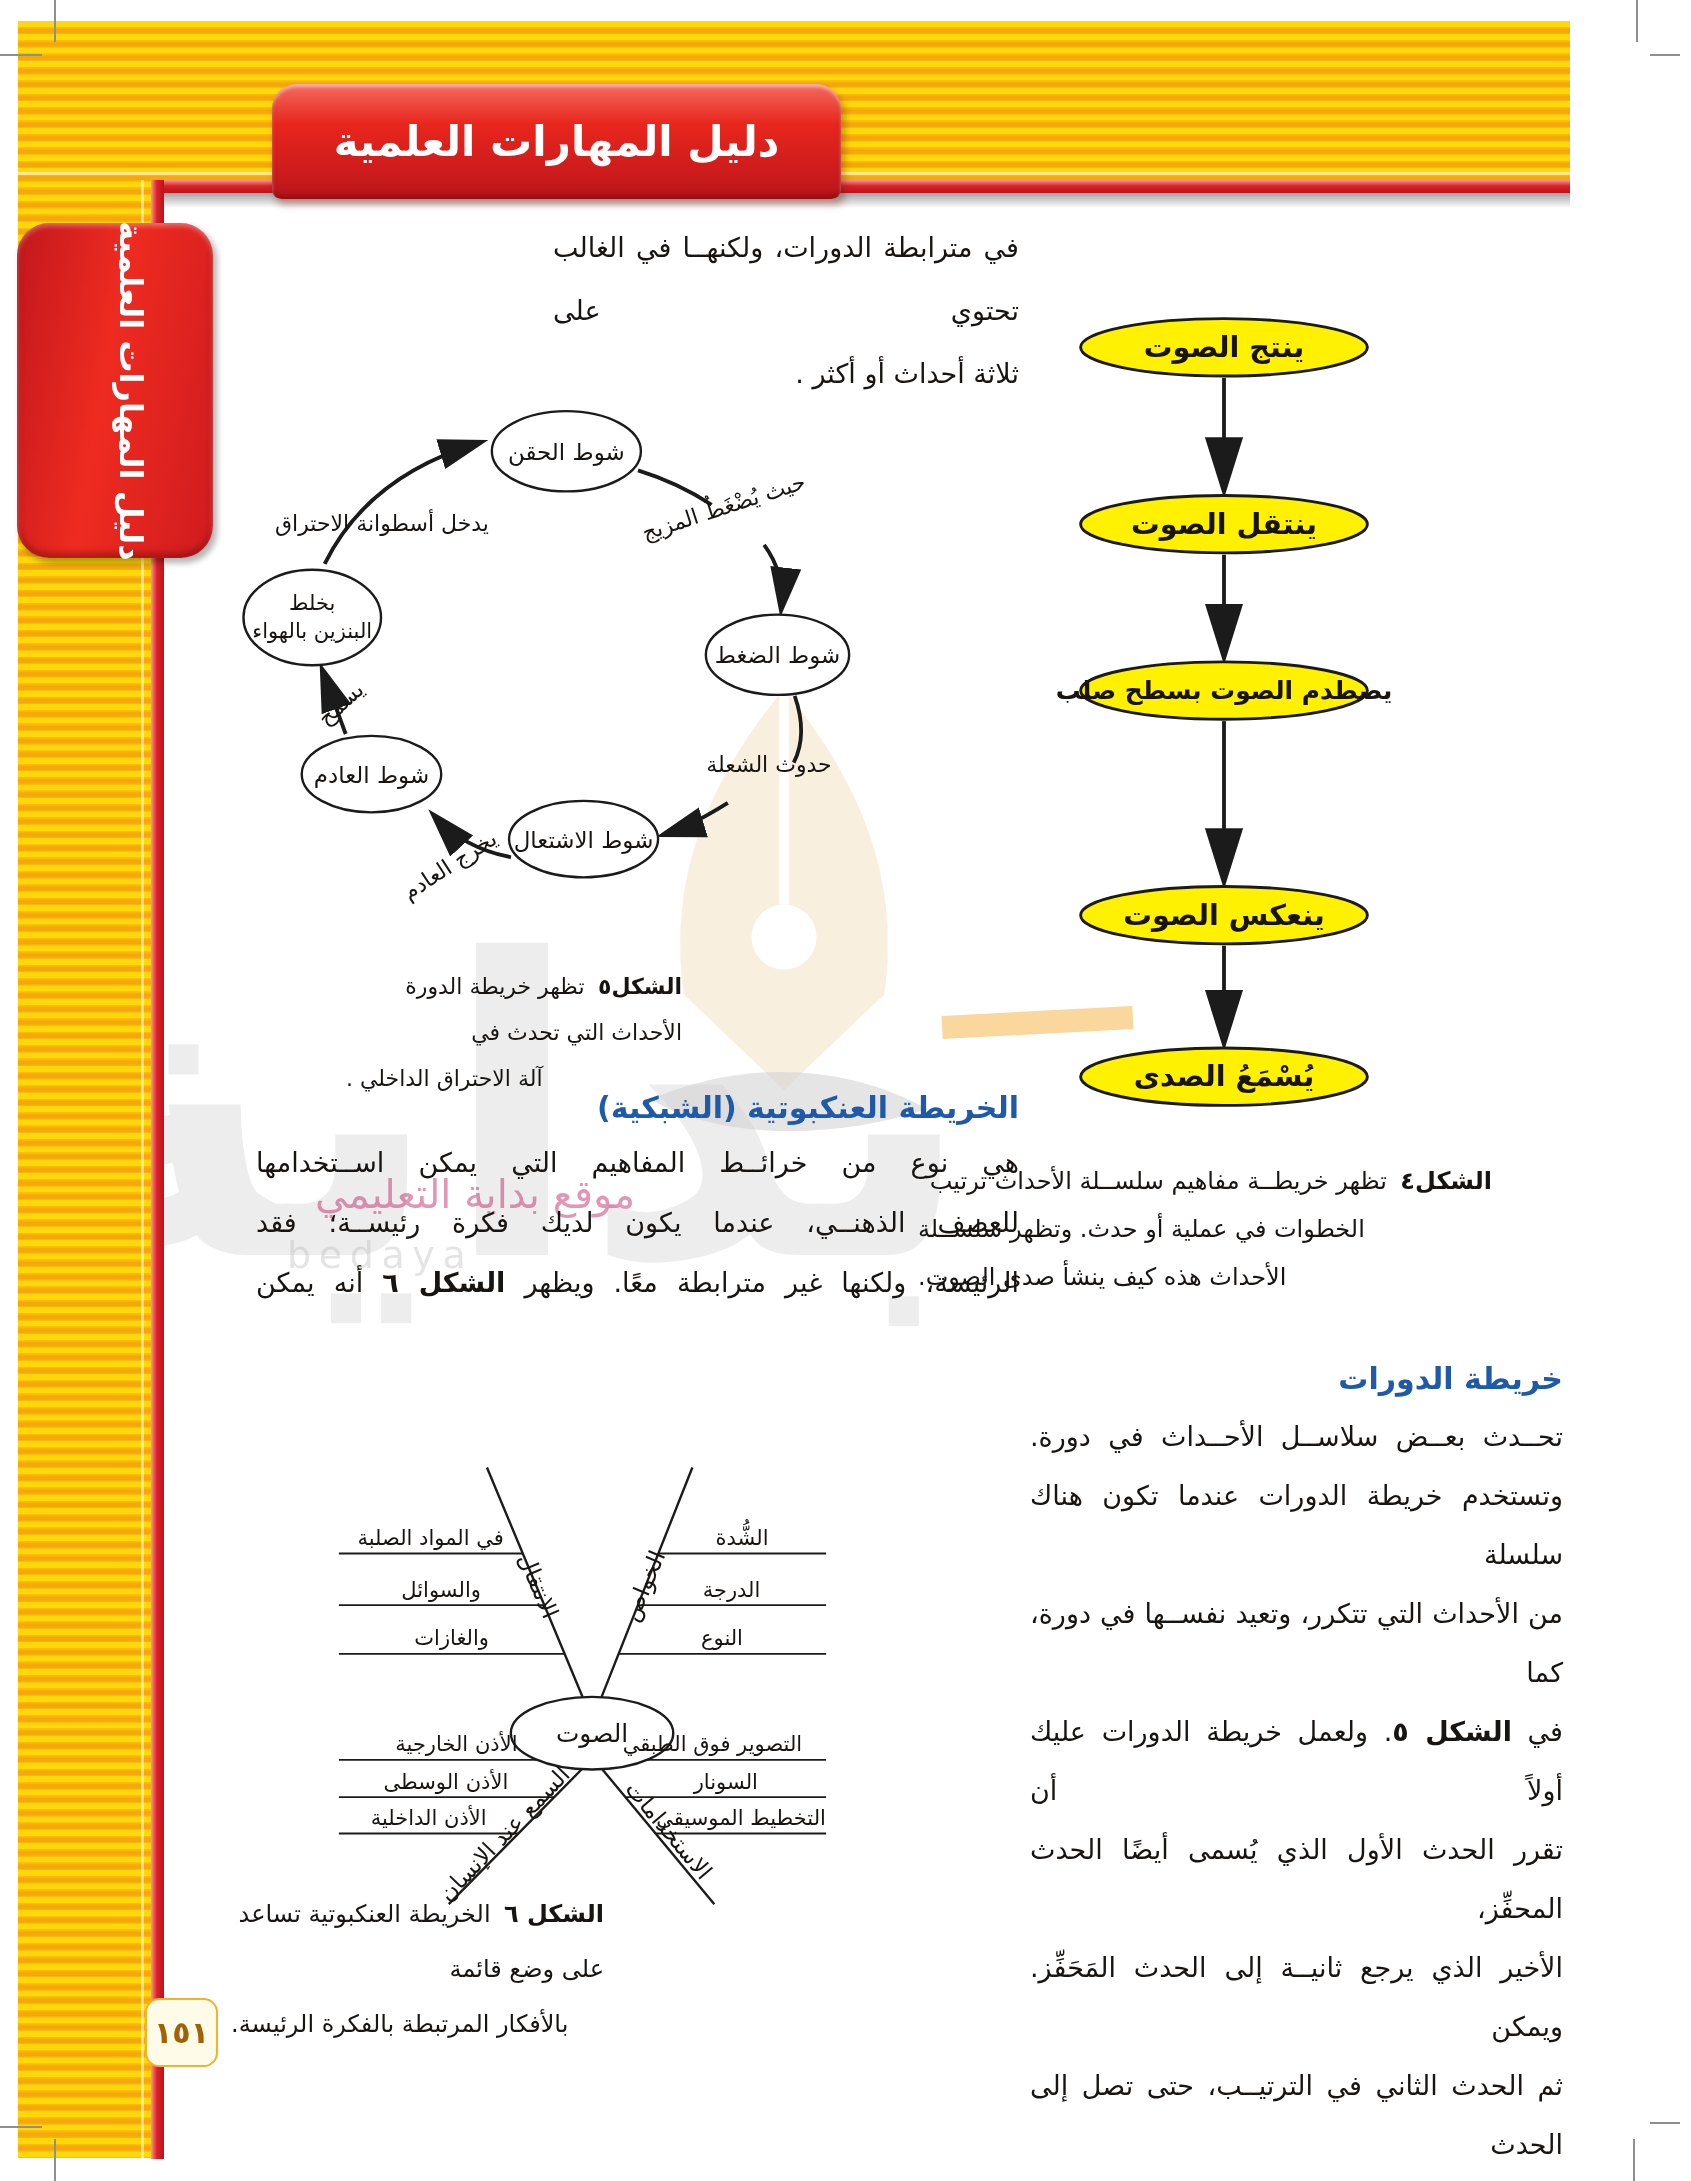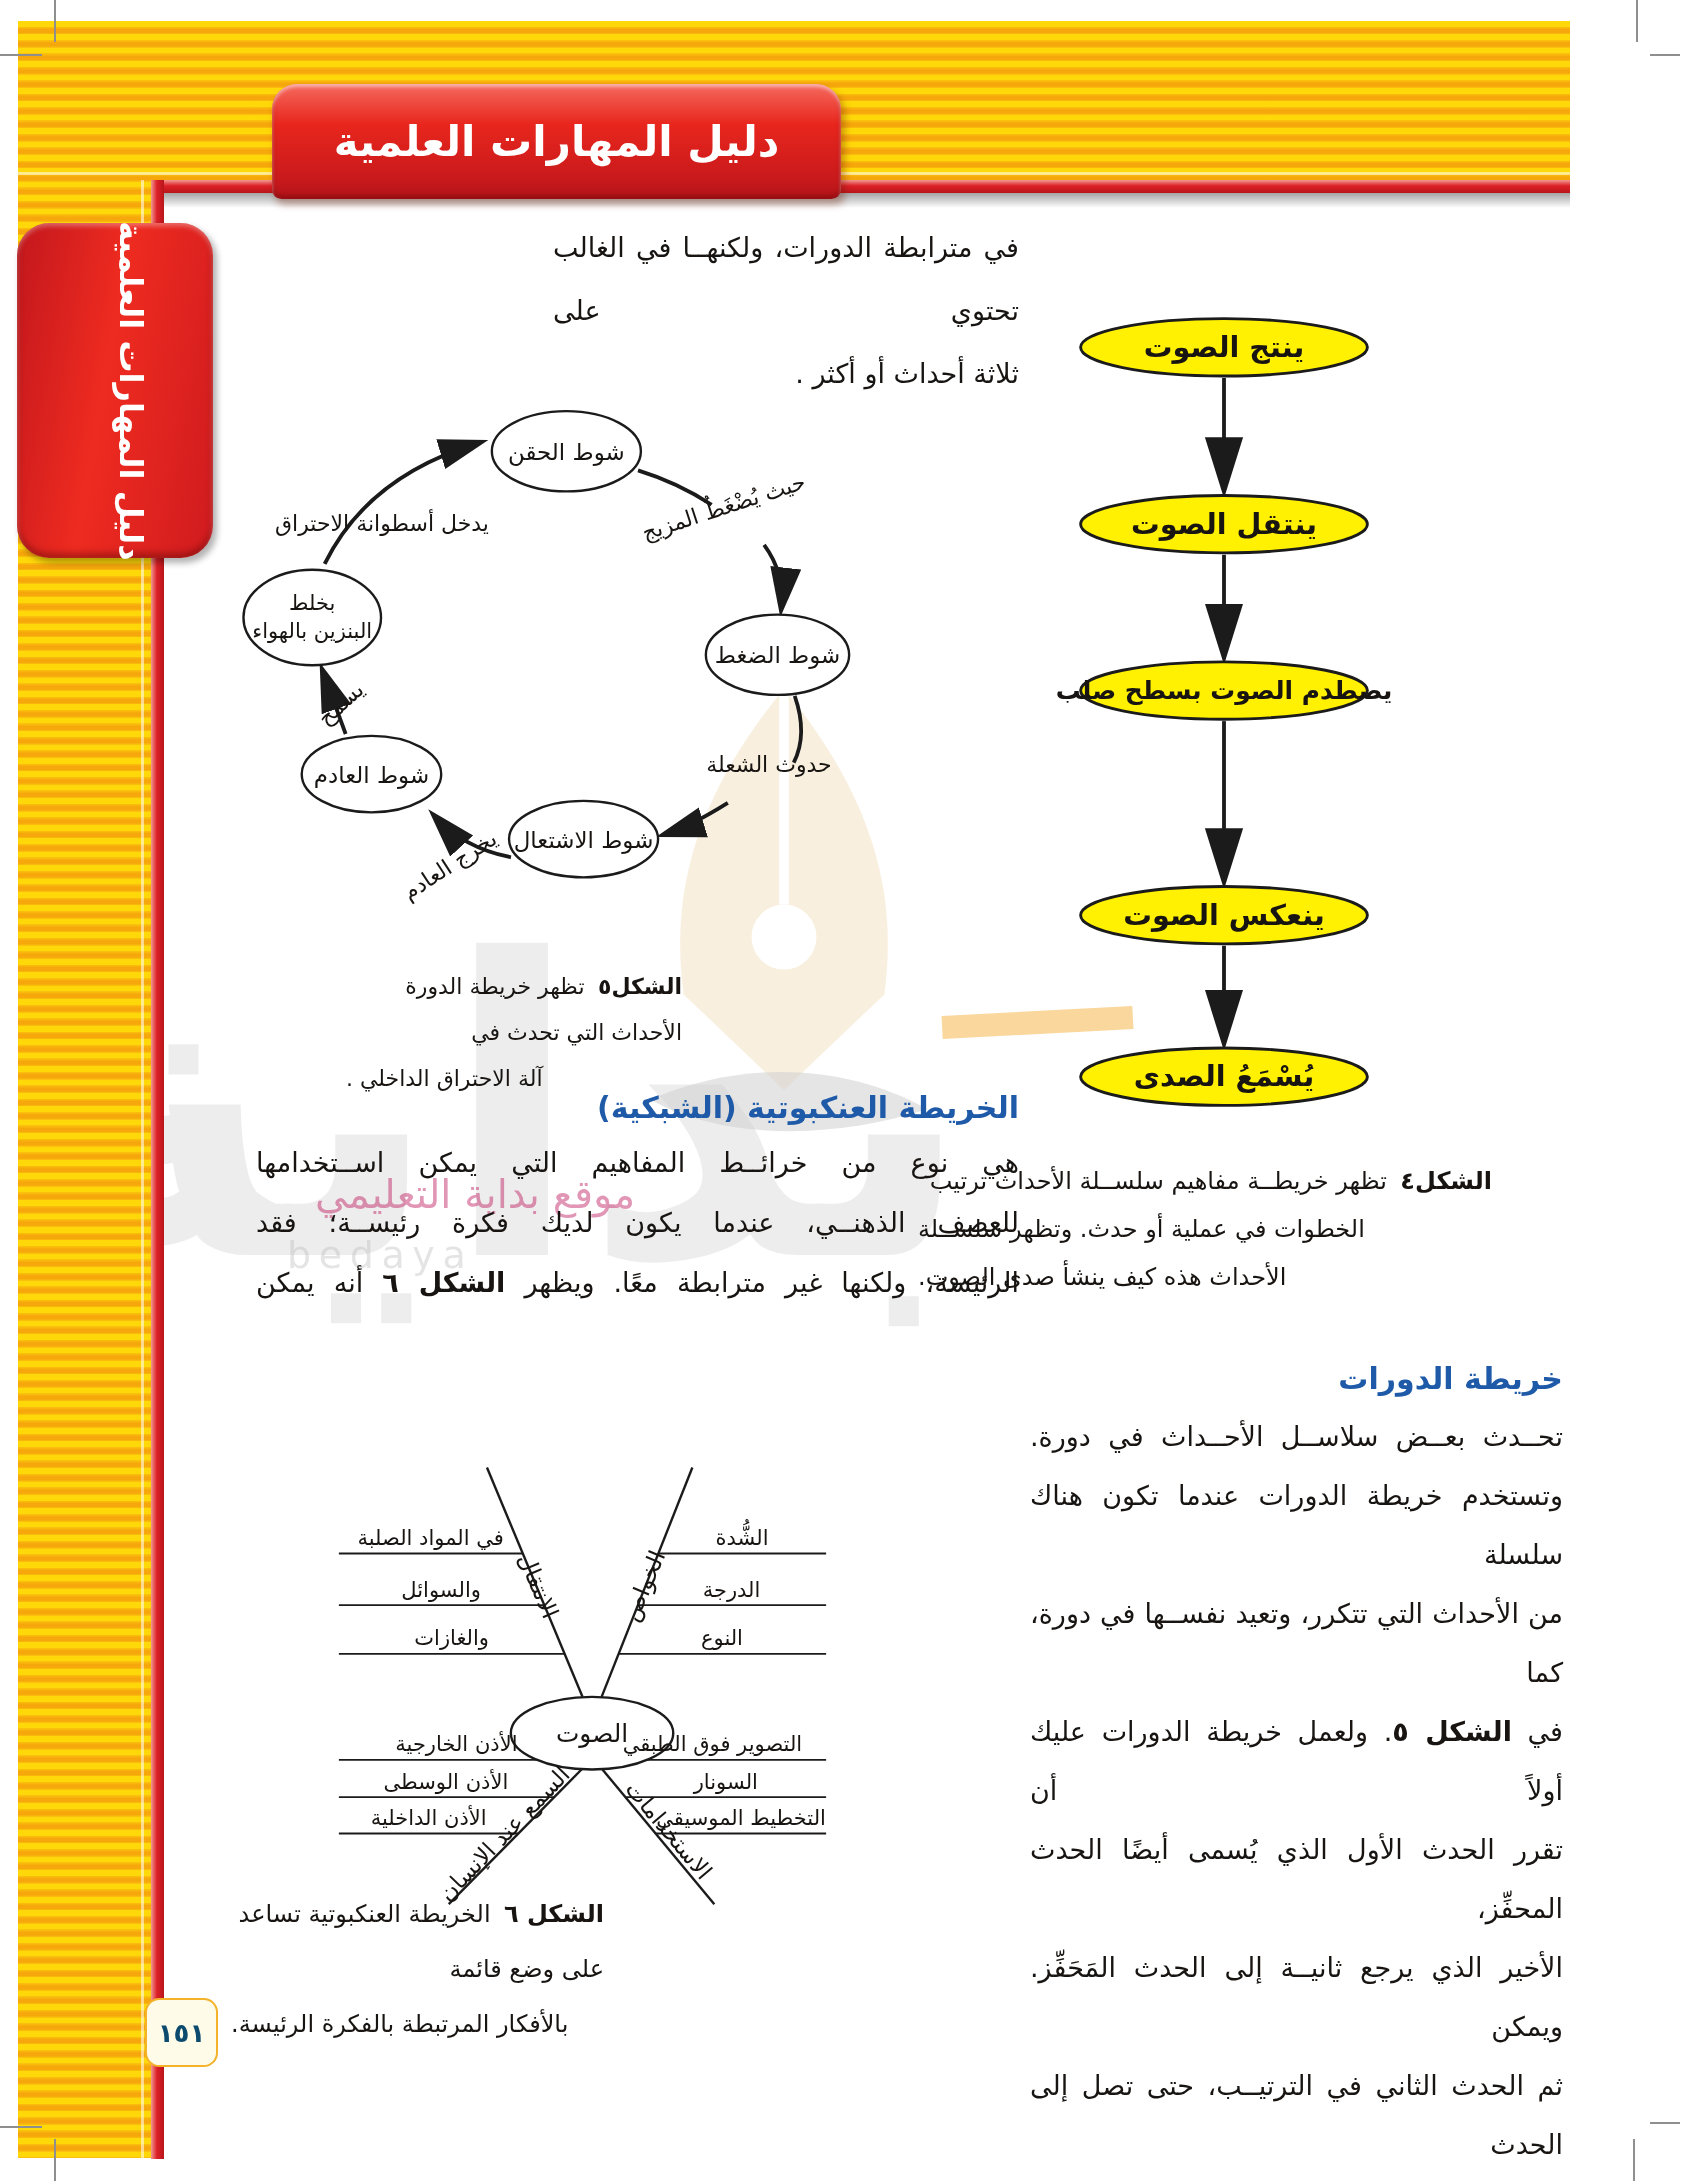--- a/index.html
+++ b/index.html
@@ -22,21 +22,21 @@
           box-shadow:inset 0 2.9px 3.8px rgba(255,255,255,.5), inset 0 -3.8px 5.7px rgba(80,0,0,.35), 3.8px 5.7px 7.6px rgba(110,30,10,.35);}
   .banner span{color:#fff;font-size:42px;font-weight:bold;}
   .side-tab{position:absolute;left:17px;top:223px;width:196px;height:335px;z-index:5;
           background:linear-gradient(100deg,#C3171D,#EE2B20 45%,#D01B1F);border-radius:32.5px;
           box-shadow:inset 0 2.9px 4.8px rgba(255,255,255,.35), inset 0 -4.8px 7.6px rgba(70,0,0,.4), 3.8px 4.8px 6.7px rgba(0,0,0,.3);}
   .side-tab span{position:absolute;top:50%;left:58%;transform:translate(-50%,-50%) rotate(90deg);
           white-space:nowrap;color:#fff;font-size:32px;font-weight:bold;}
   
   .badge{position:absolute;left:145px;top:1998px;width:69px;height:65px;z-index:6;background:#FFFBE9;
          border:2.9px solid #F3B229;border-radius:14.3px;display:flex;align-items:center;justify-content:center;
-         font-size:26px;font-weight:bold;color:#0c4a6e;}
+         font-size:30px;font-weight:bold;color:#a16207;}
   
   .wm{position:absolute;z-index:1;pointer-events:none;}
   .wm-big{left:38px;top:908px;font-size:411px;font-weight:bold;color:#c7c7c7;opacity:.30;line-height:1;}
   .wm-line{left:315px;top:1171px;font-size:40px;color:#be185d;opacity:.45;direction:rtl;}
   .wm-en{left:287px;top:1233px;font-size:38px;color:#b5b5b5;opacity:.35;letter-spacing:7.6px;}
   .wm-streak{left:942px;top:1011px;width:191px;height:23px;background:#F5A623;opacity:.45;transform:rotate(-3deg);}
   .h-main{position:absolute;left:1080px;top:208px;width:440px;font-size:44px;font-weight:bold;
           text-align:right;direction:rtl;z-index:4;}
   .h-blue{position:absolute;font-size:30px;font-weight:bold;color:#1E5AA8;text-align:right;direction:rtl;z-index:4;}
   .para{position:absolute;direction:rtl;font-size:27px;z-index:4;}

